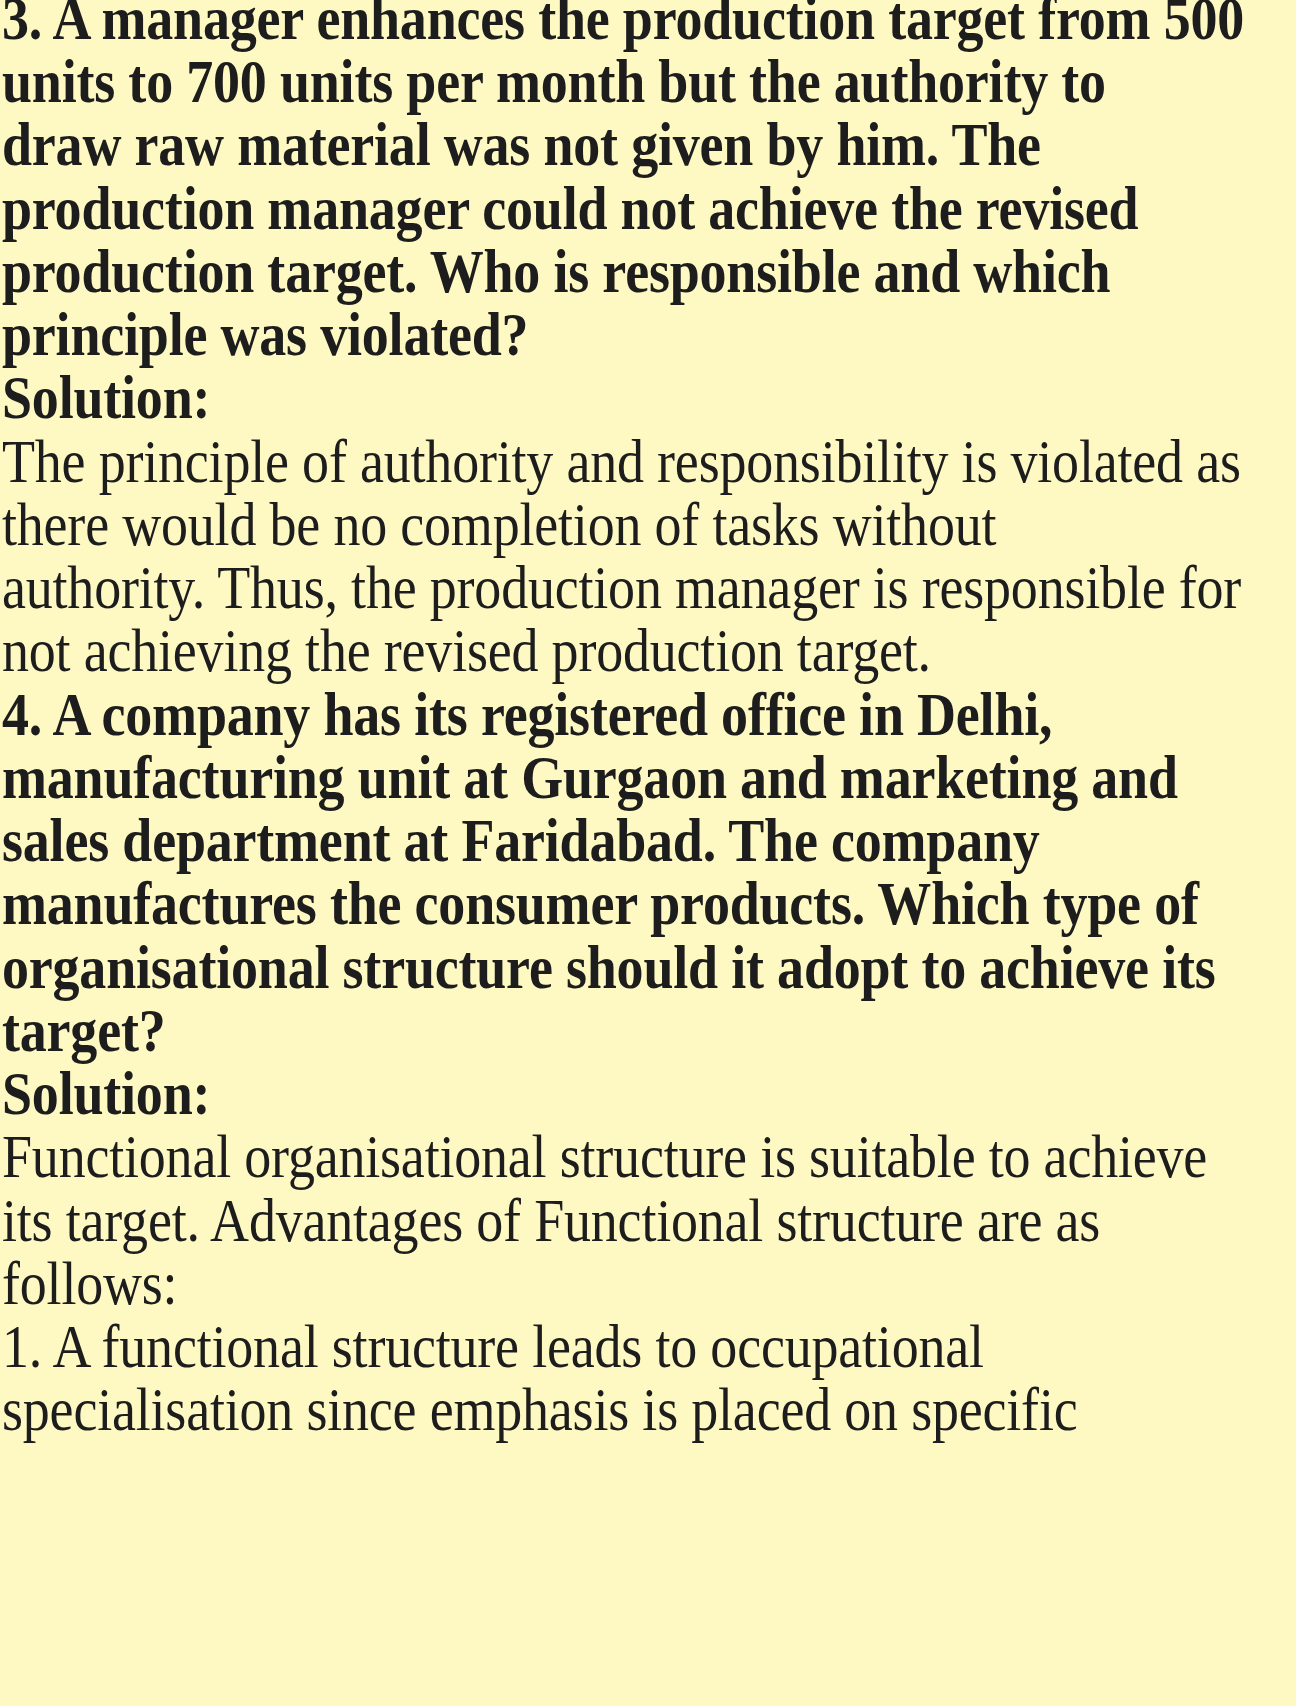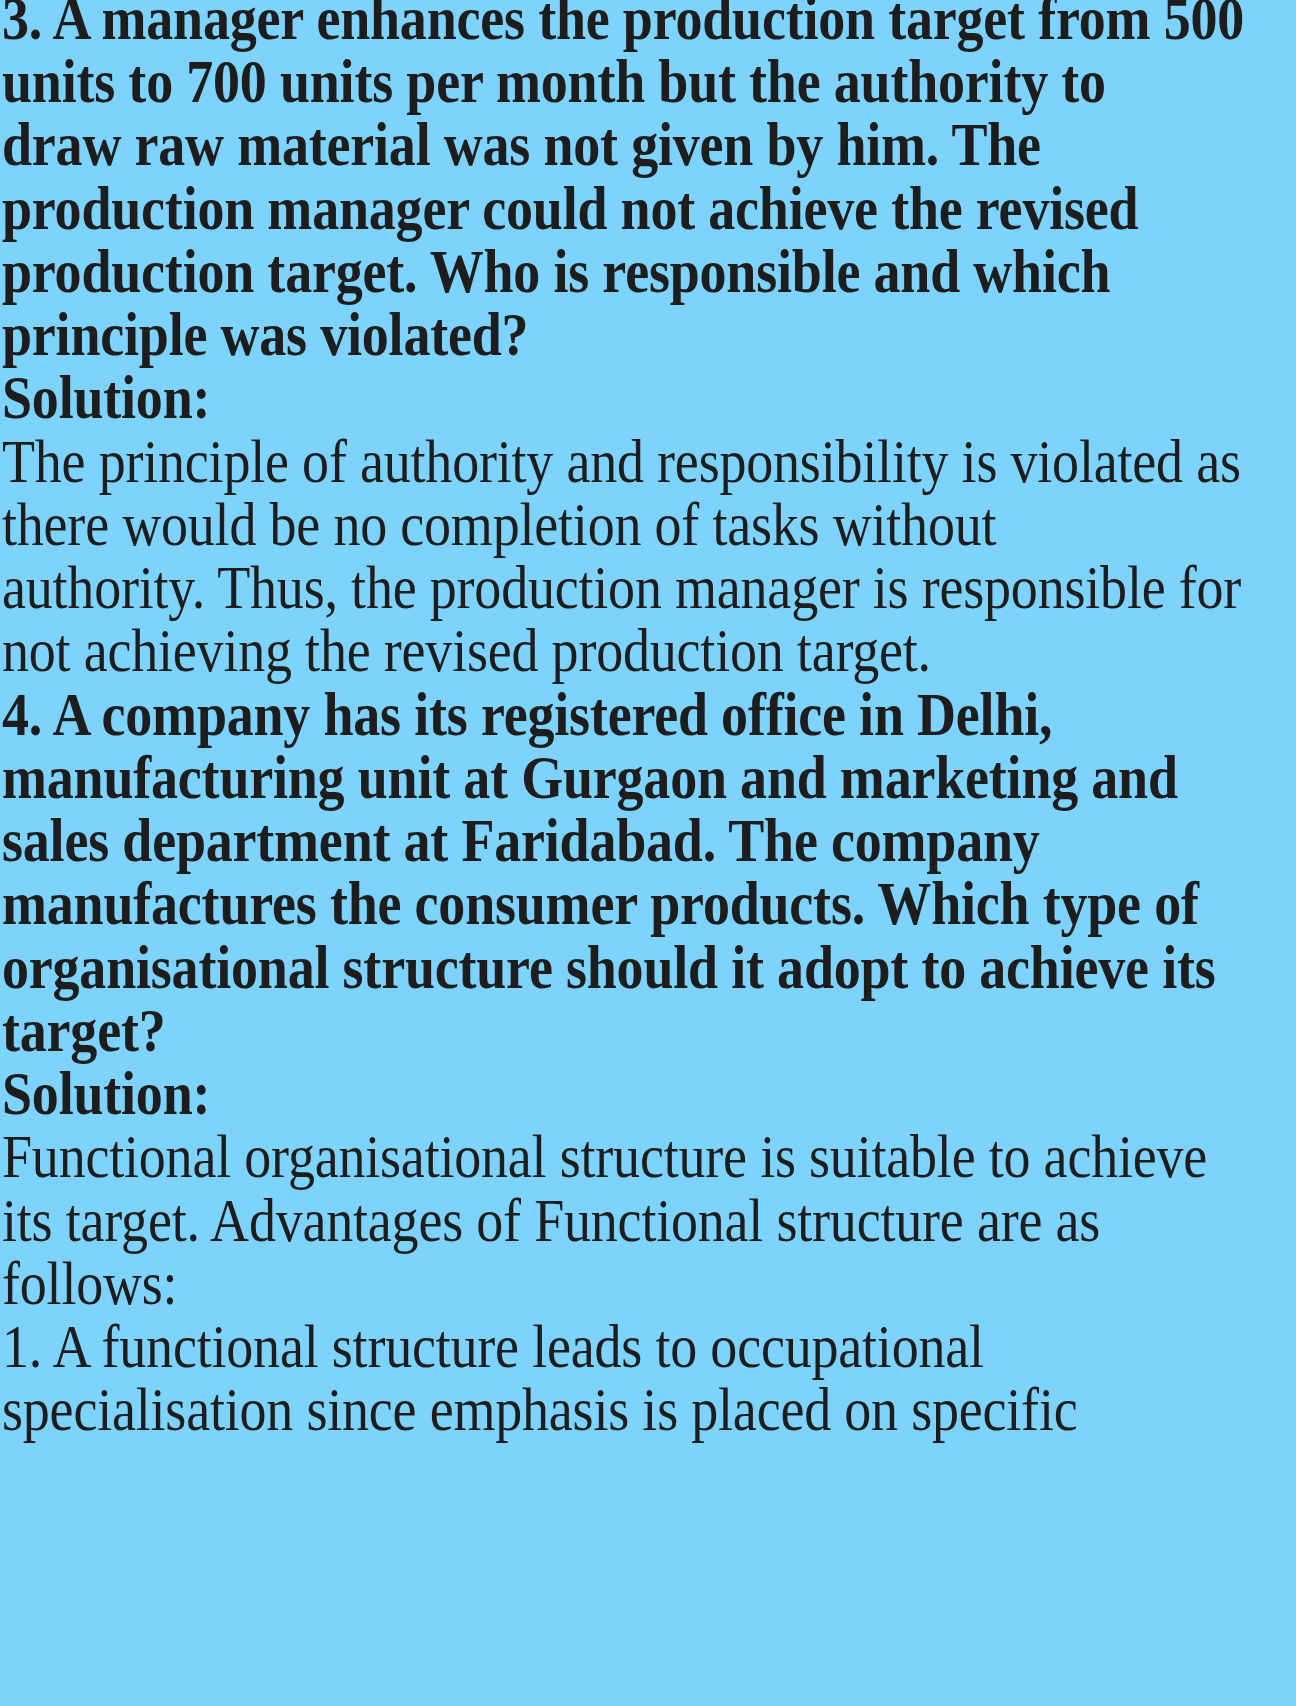--- a/index.html
+++ b/index.html
@@ -10,21 +10,21 @@
     width: 1296px;
     height: 1706px;
     background: #ffffff;
     overflow: hidden;
     position: relative;
   }
   .page {
     width: 1296px;
     height: 1706px;
     overflow: hidden;
-    background: #7dd3fc;
+    background: #fef9c3;
   }
   .content {
     box-sizing: border-box;
     width: 1296px;
     padding: 0 2px;
     margin-top: -13px;
     transform: scaleY(1.15);
     transform-origin: top left;
     font-family: "Liberation Serif", "DejaVu Serif", serif;
     font-size: 54px;

